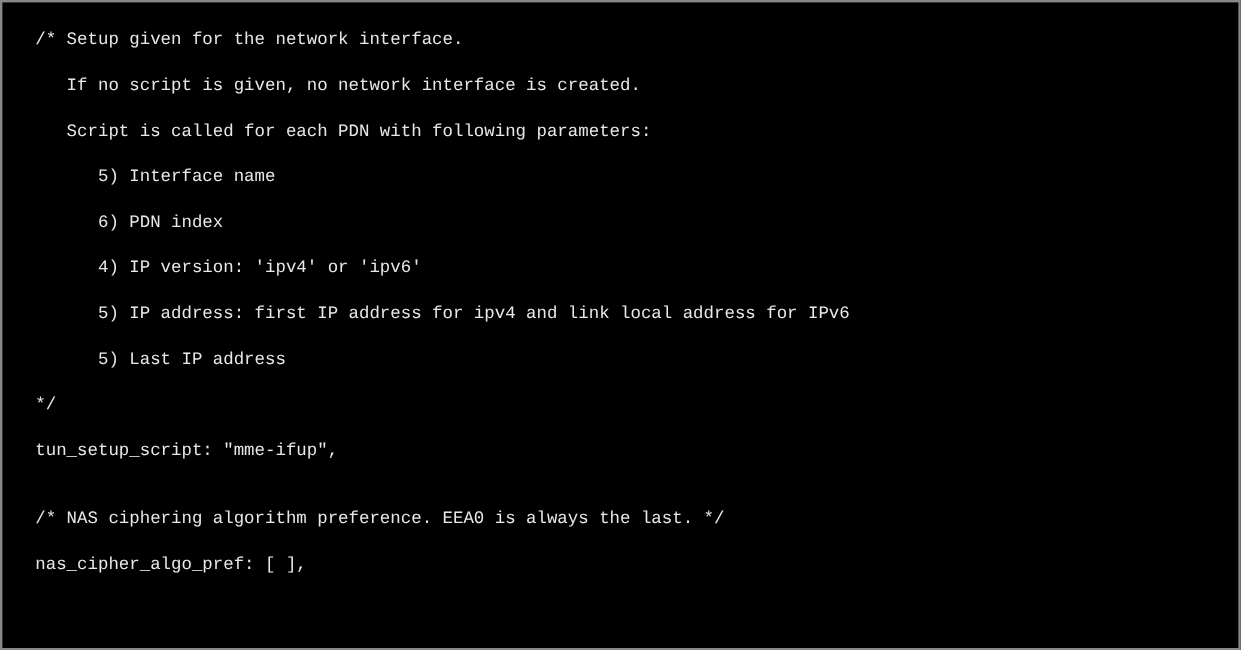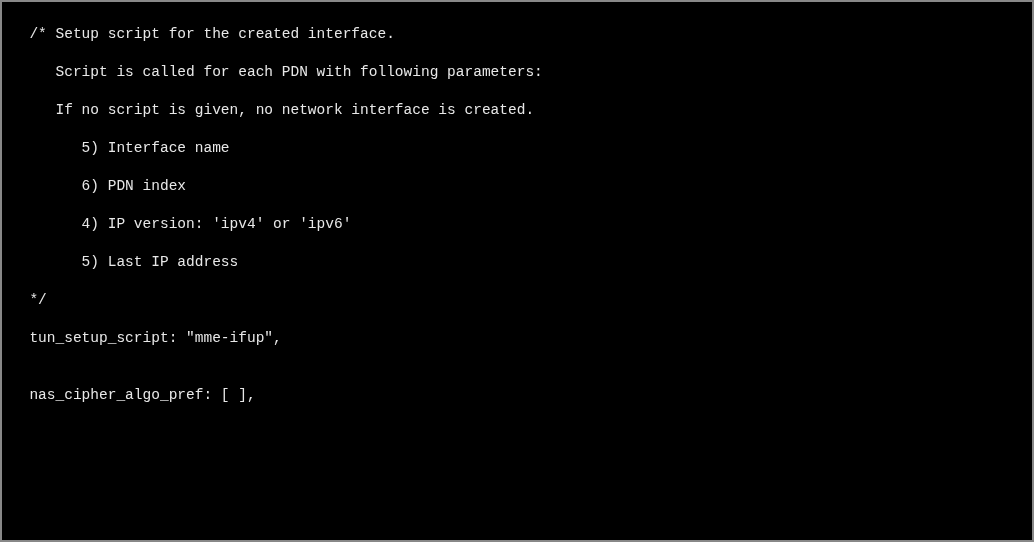--- a/index.html
+++ b/index.html
@@ -20,30 +20,32 @@
       color: #e8e8e8;
       white-space: pre;
       position: relative;
     }
     .line { white-space: pre; }
   </style>
 </head>
 <body>
 
 <div class="terminal">
-<div class="line">  /* Setup script for the created interface.</div>
+<div class="line">  /* Setup given for the network interface.</div>
+<div class="line">     If no script is given, no network interface is created.</div>
 <div class="line">     Script is called for each PDN with following parameters:</div>
-<div class="line">     If no script is given, no network interface is created.</div>
 <div class="line">        5) Interface name</div>
 <div class="line">        6) PDN index</div>
 <div class="line">        4) IP version: 'ipv4' or 'ipv6'</div>
+<div class="line">        5) IP address: first IP address for ipv4 and link local address for IPv6</div>
 <div class="line">        5) Last IP address</div>
 <div class="line">  */</div>
 <div class="line">  tun_setup_script: "mme-ifup",</div>
 <div class="line"></div>
+<div class="line">  /* NAS ciphering algorithm preference. EEA0 is always the last. */</div>
 <div class="line">  nas_cipher_algo_pref: [ ],</div>
 
 
 <div class="line"></div>
 
 
 <div class="line"></div>
 
 
 <div class="line"></div>

